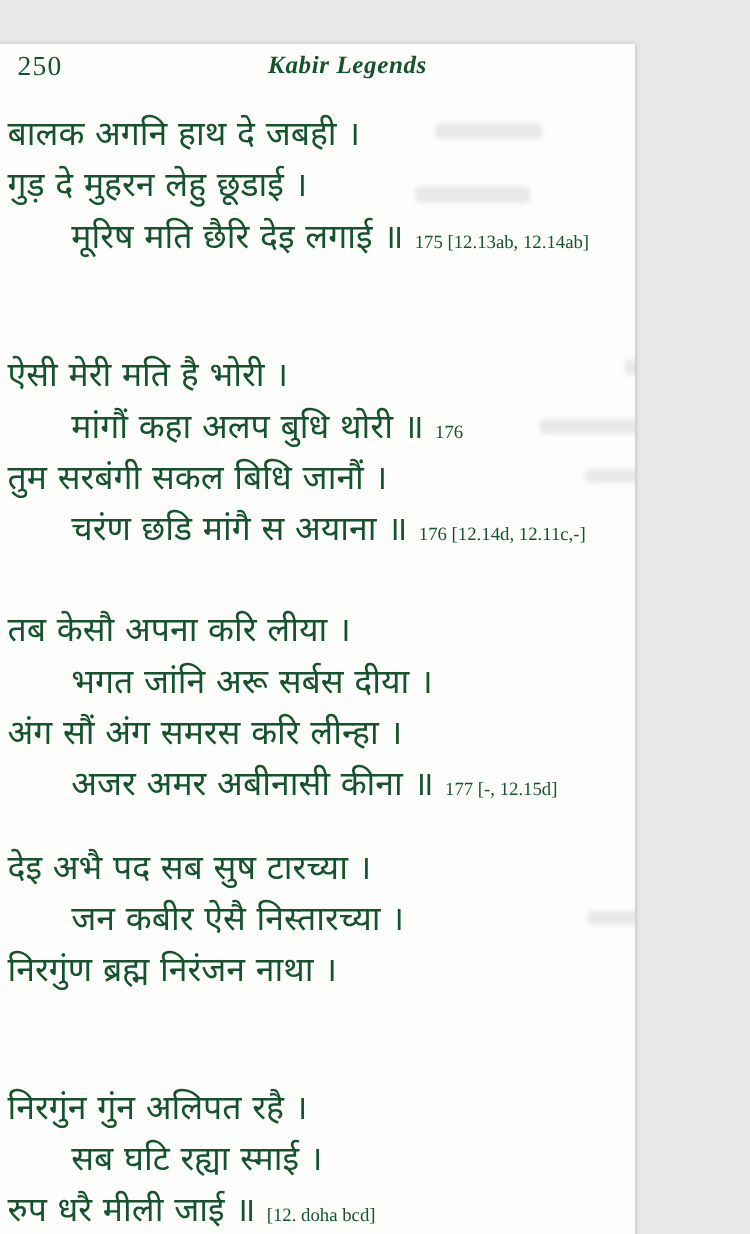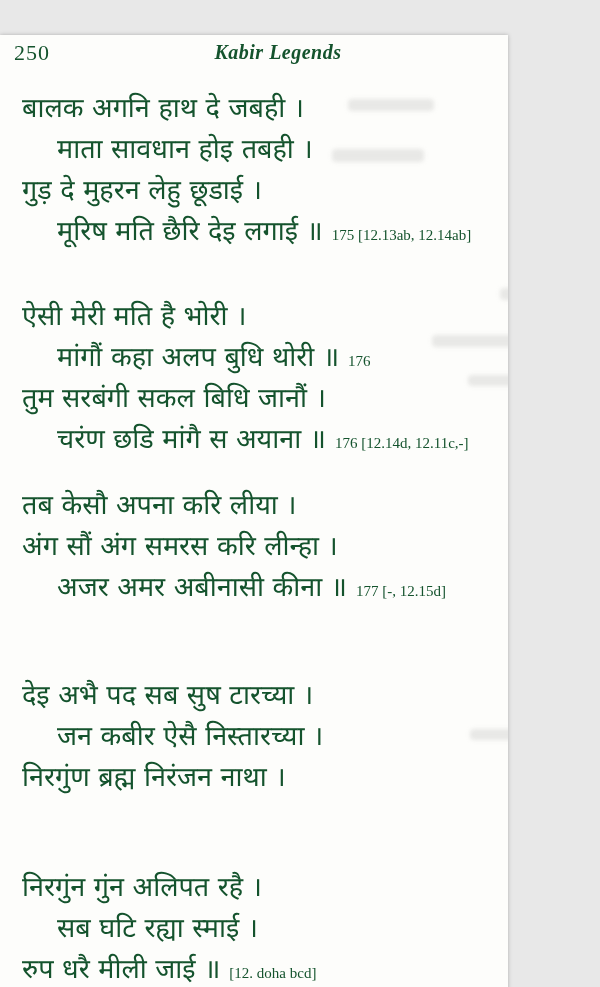--- a/index.html
+++ b/index.html
@@ -20,27 +20,27 @@
   }
   .hdr-title{
     position:absolute;top:6px;left:0;width:100%;
     text-align:center;
     font-family:"Liberation Serif",serif;
     font-style:italic;font-weight:600;
     font-size:20px;letter-spacing:.5px;padding-left:24px;
   }
   .stanza{position:absolute;left:0;width:100%;}
   .s0{top:52px}
-  .s1{top:260px}
+  .s1{top:245px}
   .s2{top:449px}
   .s3{top:639px}
   .s4{top:831px}
   .line{
     margin:0;height:41px;line-height:41px;
-    padding-left:22px;
+    padding-left:6px;
     font-size:27px;
     white-space:nowrap;
   }
   .line.in{padding-left:57px;}
   .ref{
     font-family:"Liberation Serif",serif;
     font-size:15px;
     margin-left:9px;
   }
   .art{
@@ -56,34 +56,34 @@
 
 <div class="page">
 
   <header>
     <span class="hdr-num">250</span>
     <span class="hdr-title">Kabir Legends</span>
   </header>
 
   <section class="stanza s0">
     <p class="line"><span>बालक अगनि हाथ दे जबही ।</span><span class="ref"></span></p>
-    <p class="line in"><span>माता सावधान होइ तबही ।</span><span class="ref"></span></p>
     <p class="line"><span>गुड़ दे मुहरन लेहु छूडाई ।</span><span class="ref"></span></p>
     <p class="line in"><span>मूरिष मति छैरि देइ लगाई ॥</span><span class="ref">175 [12.13ab, 12.14ab]</span></p>
   </section>
 
   <section class="stanza s1">
     <p class="line"><span>ऐसी मेरी मति है भोरी ।</span><span class="ref"></span></p>
     <p class="line in"><span>मांगौं कहा अलप बुधि थोरी ॥</span><span class="ref">176</span></p>
     <p class="line"><span>तुम सरबंगी सकल बिधि जानौं ।</span><span class="ref"></span></p>
     <p class="line in"><span>चरंण छडि मांगै स अयाना ॥</span><span class="ref">176 [12.14d, 12.11c,-]</span></p>
   </section>
 
   <section class="stanza s2">
     <p class="line"><span>तब केसौ अपना करि लीया ।</span><span class="ref"></span></p>
+    <p class="line in"><span>भगत जांनि अरू सर्बस दीया ।</span><span class="ref"></span></p>
     <p class="line"><span>अंग सौं अंग समरस करि लीन्हा ।</span><span class="ref"></span></p>
     <p class="line in"><span>अजर अमर अबीनासी कीना ॥</span><span class="ref">177 [-, 12.15d]</span></p>
   </section>
 
   <section class="stanza s3">
     <p class="line"><span>देइ अभै पद सब सुष टारच्या ।</span><span class="ref"></span></p>
     <p class="line in"><span>जन कबीर ऐसै निस्तारच्या ।</span><span class="ref"></span></p>
     <p class="line"><span>निरगुंण ब्रह्म निरंजन नाथा ।</span><span class="ref"></span></p>
   </section>
 

